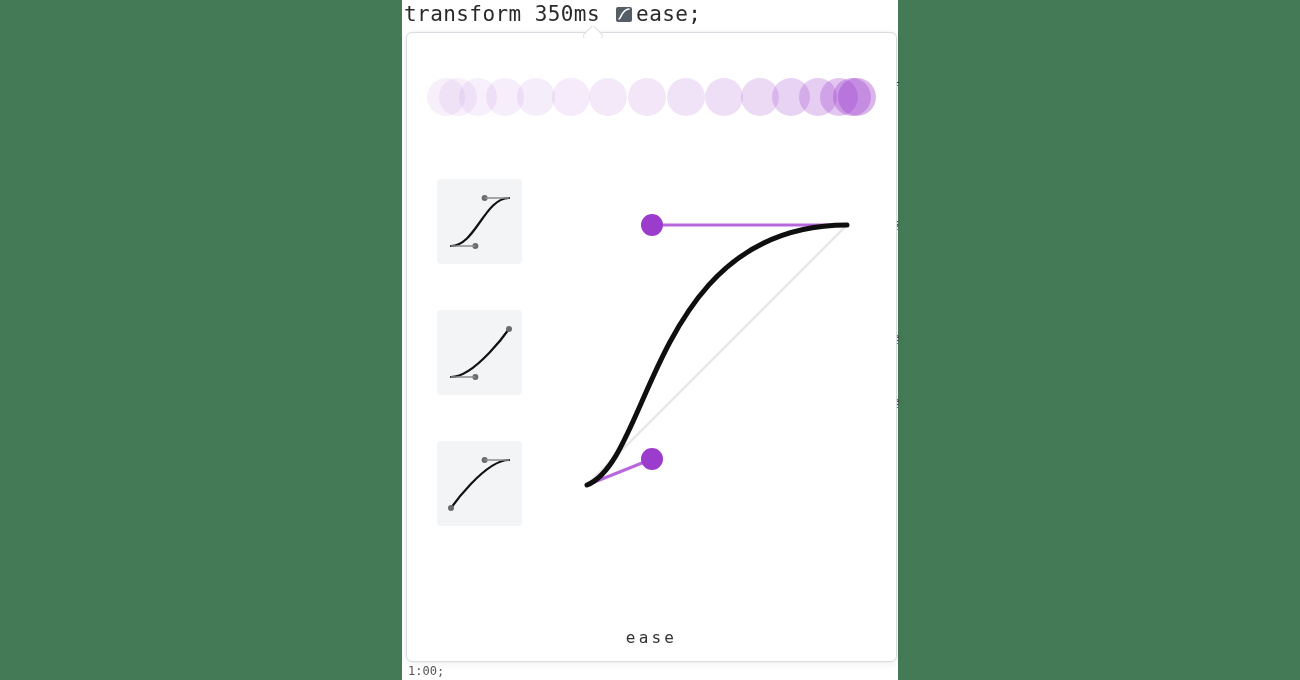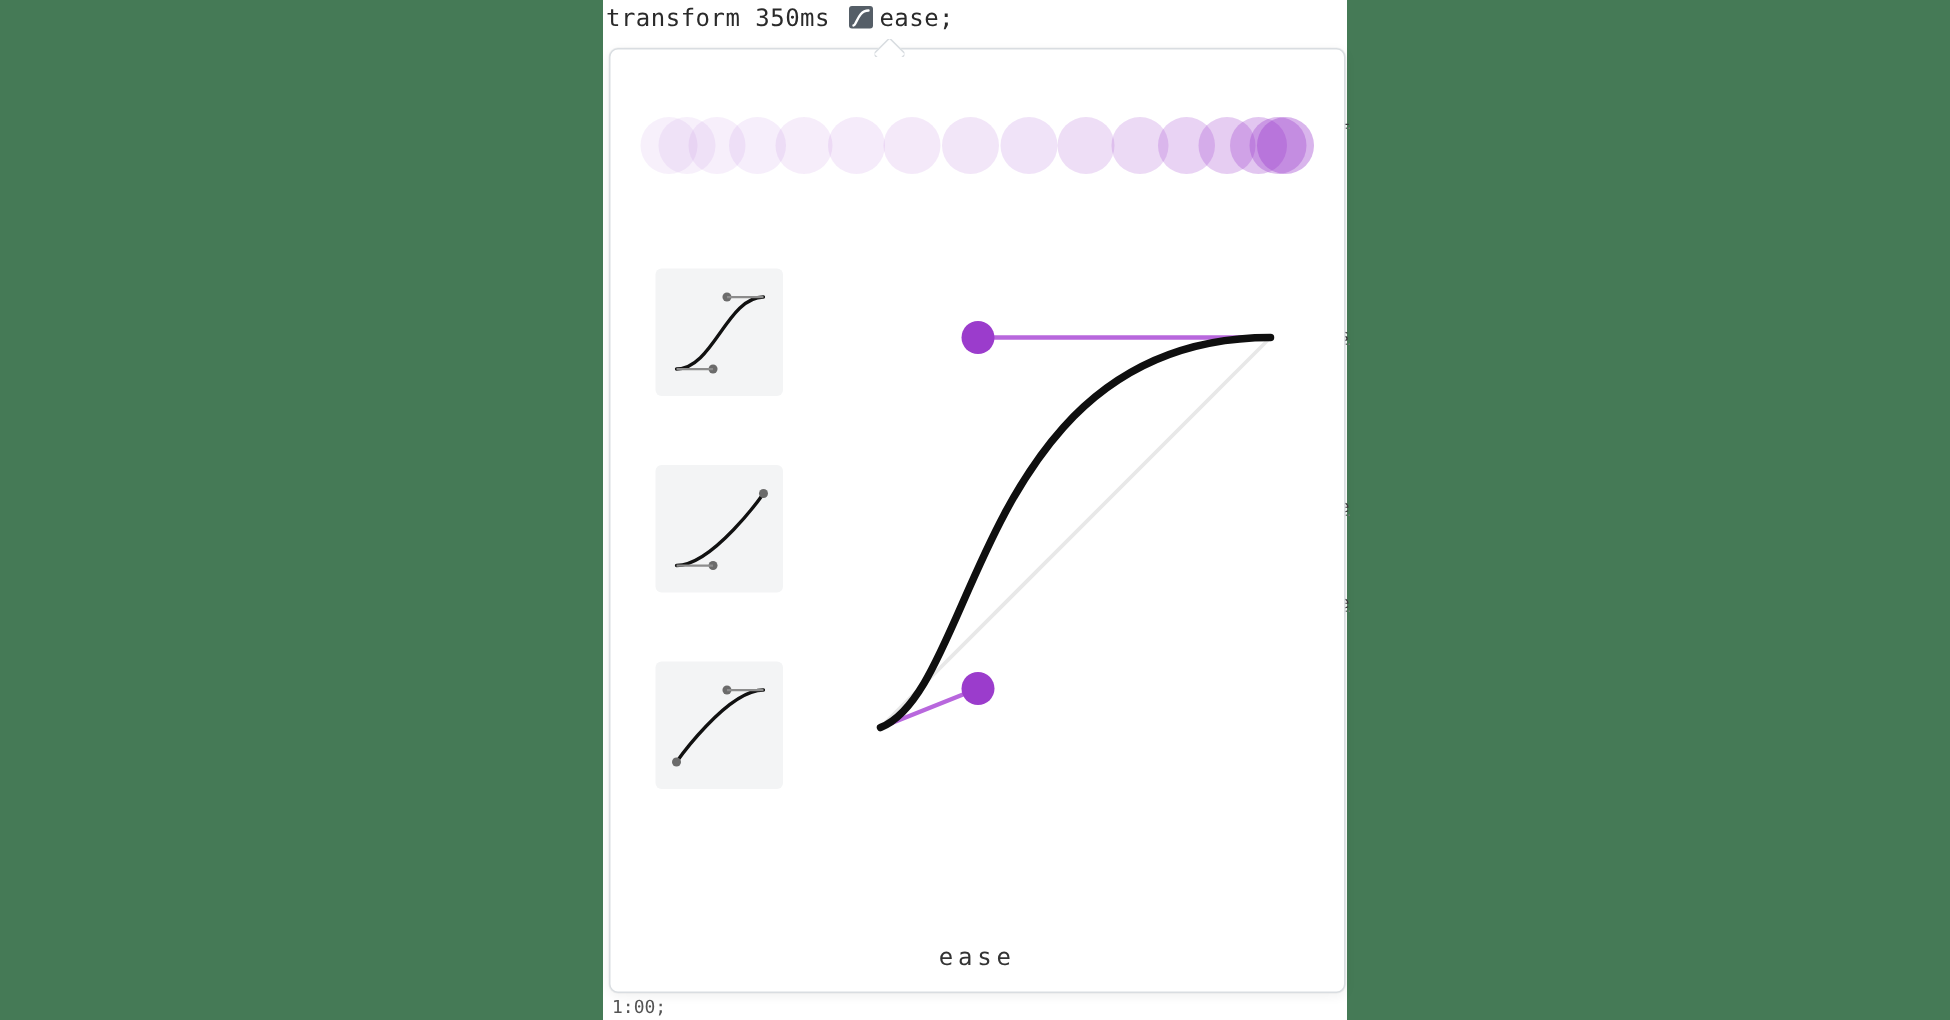--- a/index.html
+++ b/index.html
@@ -28,21 +28,21 @@
     width: 496px;
     height: 680px;
     background: #fff;
   }
 
   
   .code-line {
     position: absolute;
     top: 2px;
     left: 404px;
-    font-size: 16px;
+    font-size: 21px;
     letter-spacing: 0.02em;
     color: #2a2a2a;
     white-space: pre;
     display: flex;
     align-items: center;
     z-index: 1;
   }
 
   .curve-swatch {
     display: inline-flex;

